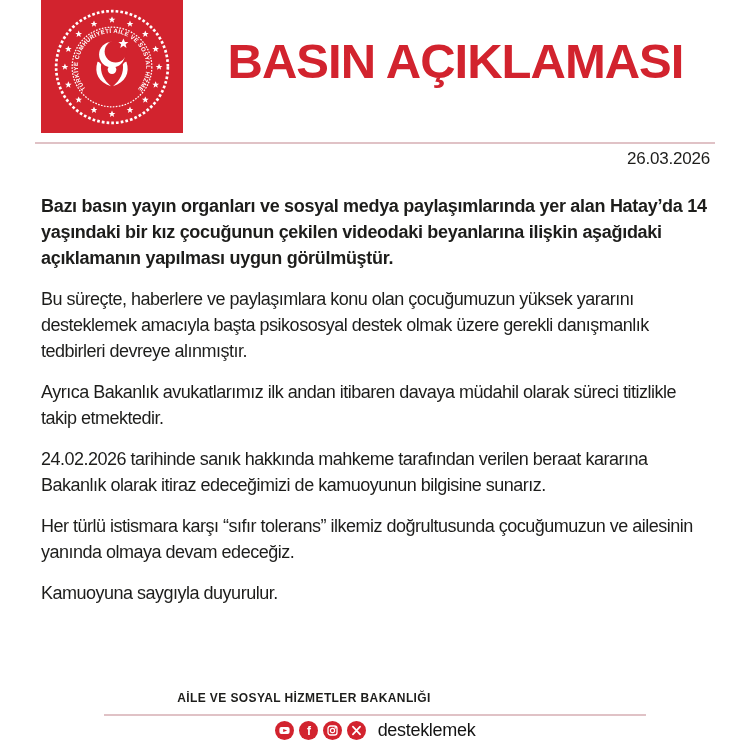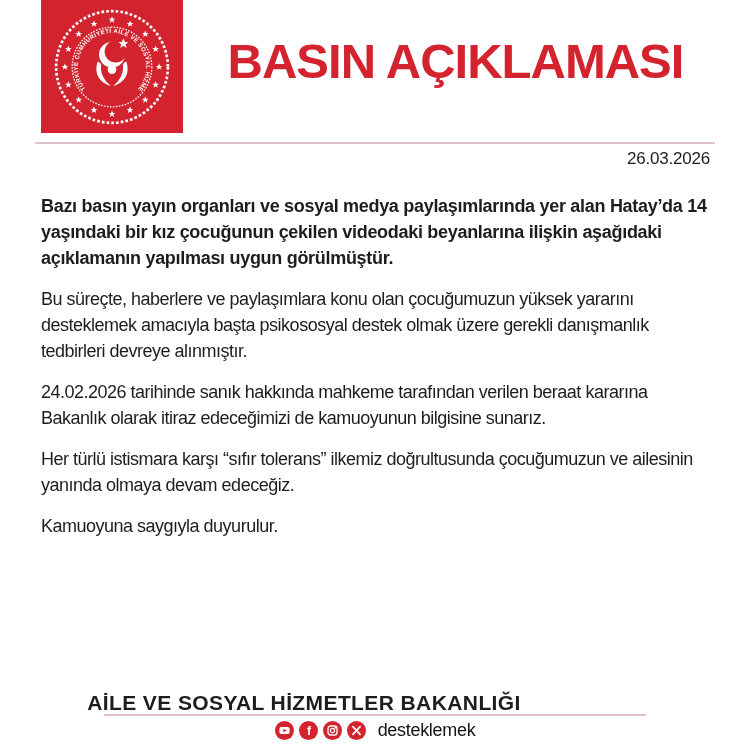--- a/index.html
+++ b/index.html
@@ -46,21 +46,21 @@
     font-weight:400;
   }
   .press-body p.lead{
     font-weight:700;letter-spacing:-0.3px;margin-top:40px;
   }
 
   
   .footer-ministry{
     position:absolute;top:691px;left:0;width:608px;
     text-align:center;
-    font-size:21px;font-weight:700;letter-spacing:0.4px;
+    font-size:12px;font-weight:700;letter-spacing:0.4px;
     color:var(--text);
   }
   .rule-bottom{
     position:absolute;top:714px;left:104px;width:542px;height:2px;
     background:var(--divider);
   }
   .social-row{
     position:absolute;top:720px;left:0;width:750px;
     display:flex;align-items:center;justify-content:center;gap:5px;
   }
@@ -122,20 +122,21 @@
     </svg>
   </div>
 
   <div class="press-title">BASIN AÇIKLAMASI</div>
   <div class="release-date">26.03.2026</div>
   <div class="rule-top"></div>
 
   <div class="press-body">
     <p class="lead">Bazı basın yayın organları ve sosyal medya paylaşımlarında yer alan Hatay’da 14 yaşındaki bir kız çocuğunun çekilen videodaki beyanlarına ilişkin aşağıdaki açıklamanın yapılması uygun görülmüştür.</p>
     <p>Bu süreçte, haberlere ve paylaşımlara konu olan çocuğumuzun yüksek yararını desteklemek amacıyla başta psikososyal destek olmak üzere gerekli danışmanlık tedbirleri devreye alınmıştır.</p>
+    <p>Ayrıca Bakanlık avukatlarımız ilk andan itibaren davaya müdahil olarak süreci titizlikle takip etmektedir.</p>
     <p>24.02.2026 tarihinde sanık hakkında mahkeme tarafından verilen beraat kararına Bakanlık olarak itiraz edeceğimizi de kamuoyunun bilgisine sunarız.</p>
     <p>Her türlü istismara karşı “sıfır tolerans” ilkemiz doğrultusunda çocuğumuzun ve ailesinin yanında olmaya devam edeceğiz.</p>
     <p>Kamuoyuna saygıyla duyurulur.</p>
   </div>
 
   <div class="footer-ministry">AİLE VE SOSYAL HİZMETLER BAKANLIĞI</div>
   <div class="rule-bottom"></div>
 
   <div class="social-row">
     <span class="social-icon">

